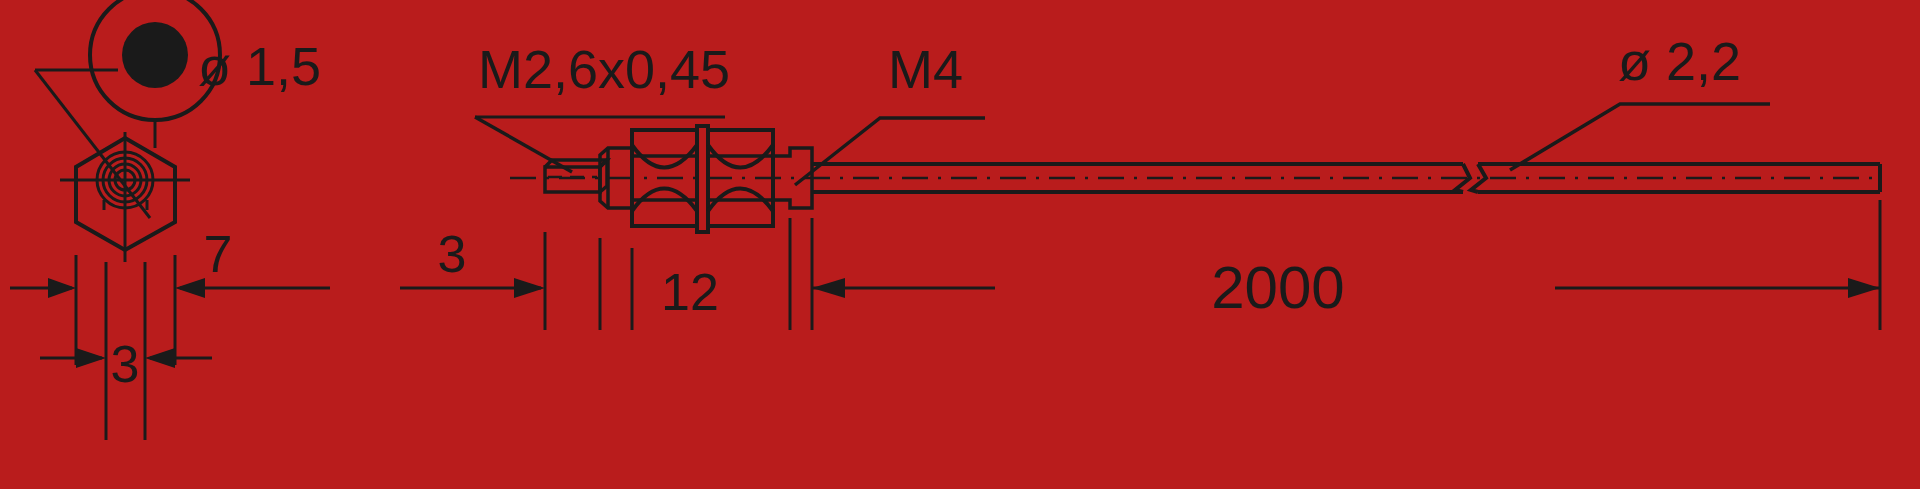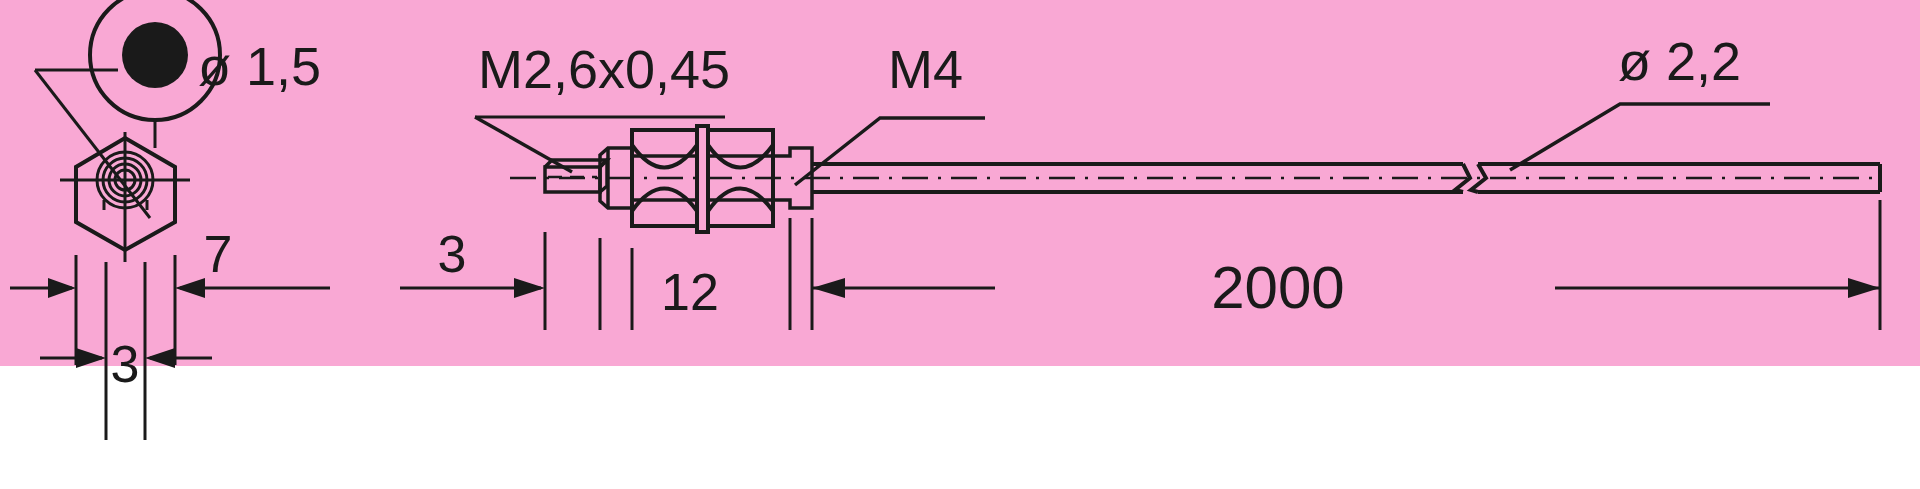--- a/index.html
+++ b/index.html
@@ -1,17 +1,17 @@
 <!DOCTYPE html>
 <html><head>
 <meta charset="utf-8">
 <style>
   html,body{margin:0;padding:0;background:#ffffff;}
   body{width:1920px;height:489px;overflow:hidden;font-family:"Liberation Sans",sans-serif;}
-  #stage{position:relative;width:1920px;height:366px;background:#f9a8d4;}
+  #stage{position:relative;width:1920px;height:489px;background:#b91c1c;}
   svg{display:block;}
   .dimtext{font-family:"Liberation Sans",sans-serif;fill:#1a1a1a;}
 </style>
 </head>
 <body>
 
 <div id="stage">
   <svg width="1920" height="489" viewBox="0 0 1920 489">
 
     <g>

